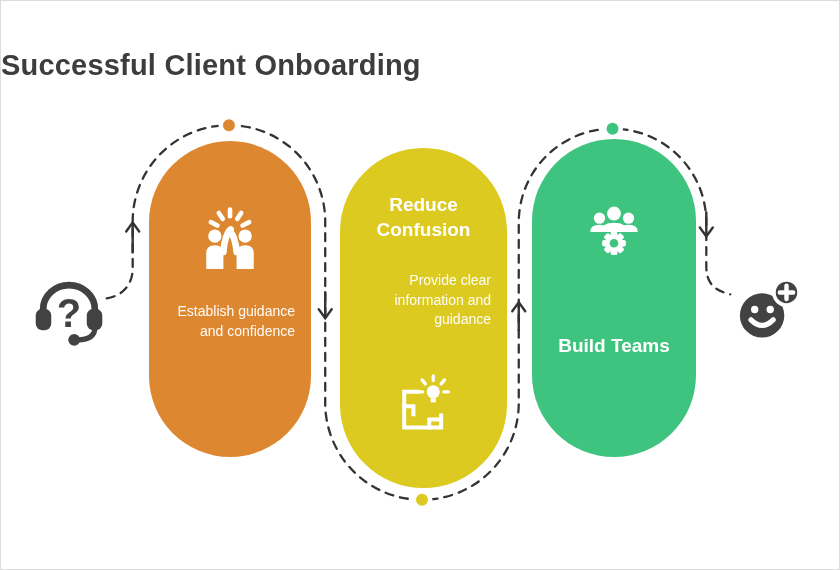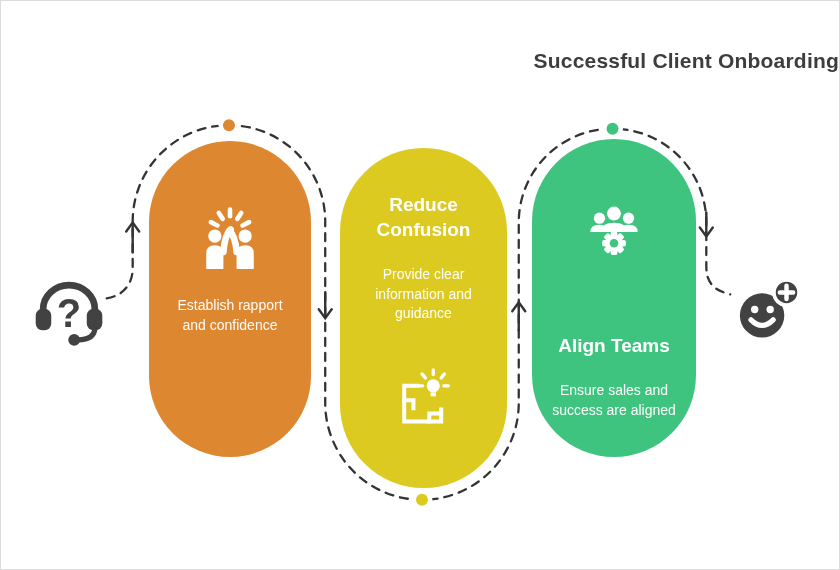--- a/index.html
+++ b/index.html
@@ -13,22 +13,22 @@
     background: #ffffff;
     border: 1px solid #dcdcdc;
     overflow: hidden;
   }
 
   .page-title {
     position: absolute;
     top: 48px;
     left: 0;
     width: 100%;
-    text-align: right;
-    font-size: 21px;
+    text-align: left;
+    font-size: 29px;
     font-weight: 700;
     color: #3d3d3d;
     letter-spacing: 0.2px;
   }
 
   .flow-svg {
     position: absolute;
     inset: 0;
     pointer-events: none;
   }
@@ -67,22 +67,23 @@
   .pill-title {
     font-size: 19px;
     font-weight: 700;
     line-height: 1.32;
     padding: 0 18px;
   }
   .pill-sub {
     font-size: 14px;
     line-height: 1.4;
     padding: 0 16px;
-    margin-top: 3px;
+    margin-top: 9px;
     color: rgba(255,255,255,0.97);
+    text-align: right;
   }
   .pill-orange .pill-title, .pill-green .pill-title { margin-top: 46px; }
   .pill-yellow .icon-box { margin-top: 22px; }
 
   .icon-box { width: 66px; height: 66px; }
   .icon-box svg { width: 100%; height: 100%; display: block; }
 
   .side-icon {
     position: absolute;
     width: 74px; height: 78px;
@@ -175,21 +176,21 @@
           <path d="M79 23 L69 28"></path>
         </g>
         <circle cx="27" cy="44" r="10" fill="#ffffff"></circle>
         <circle cx="73" cy="44" r="10" fill="#ffffff"></circle>
         <path d="M14 94 V70 Q14 58 27 58 Q40 58 40 70 V94 Z" fill="#ffffff"></path>
         <path d="M60 94 V70 Q60 58 73 58 Q86 58 86 70 V94 Z" fill="#ffffff"></path>
         <path d="M40 68 Q42 42 51 34" fill="none" stroke="#ffffff" stroke-width="10" stroke-linecap="round"></path>
         <path d="M60 68 Q58 44 49 36" fill="none" stroke="#ffffff" stroke-width="10" stroke-linecap="round"></path>
       </svg>
     </div>
-    <div class="pill-sub">Establish rapport and confidence</div>
+    <div class="pill-sub">Establish guidance and confidence</div>
   </div>
 
   <div class="pill pill-yellow">
     <div class="pill-title">Reduce Confusion</div>
     <div class="pill-sub">Provide clear information and guidance</div>
     <div class="icon-box">
       <svg viewBox="0 0 100 100">
         <g stroke="#ffffff" stroke-width="6" fill="none" stroke-linecap="square">
           <path d="M40 30 H20 V84 H76 V66"></path>
           <path d="M20 52 H34 M34 52 V64"></path>
@@ -220,17 +221,16 @@
         <g fill="#ffffff">
           <rect x="45" y="46" width="10" height="36" rx="3"></rect>
           <rect x="45" y="46" width="10" height="36" rx="3" transform="rotate(45 50 64)"></rect>
           <rect x="45" y="46" width="10" height="36" rx="3" transform="rotate(90 50 64)"></rect>
           <rect x="45" y="46" width="10" height="36" rx="3" transform="rotate(135 50 64)"></rect>
           <circle cx="50" cy="64" r="13"></circle>
         </g>
         <circle cx="50" cy="64" r="6.5" fill="#3fc480"></circle>
       </svg>
     </div>
-    <div class="pill-title">Align Teams</div>
-    <div class="pill-sub">Ensure sales and success are aligned</div>
+    <div class="pill-title">Build Teams</div>
   </div>
 
 </div>
 
 </body></html>

